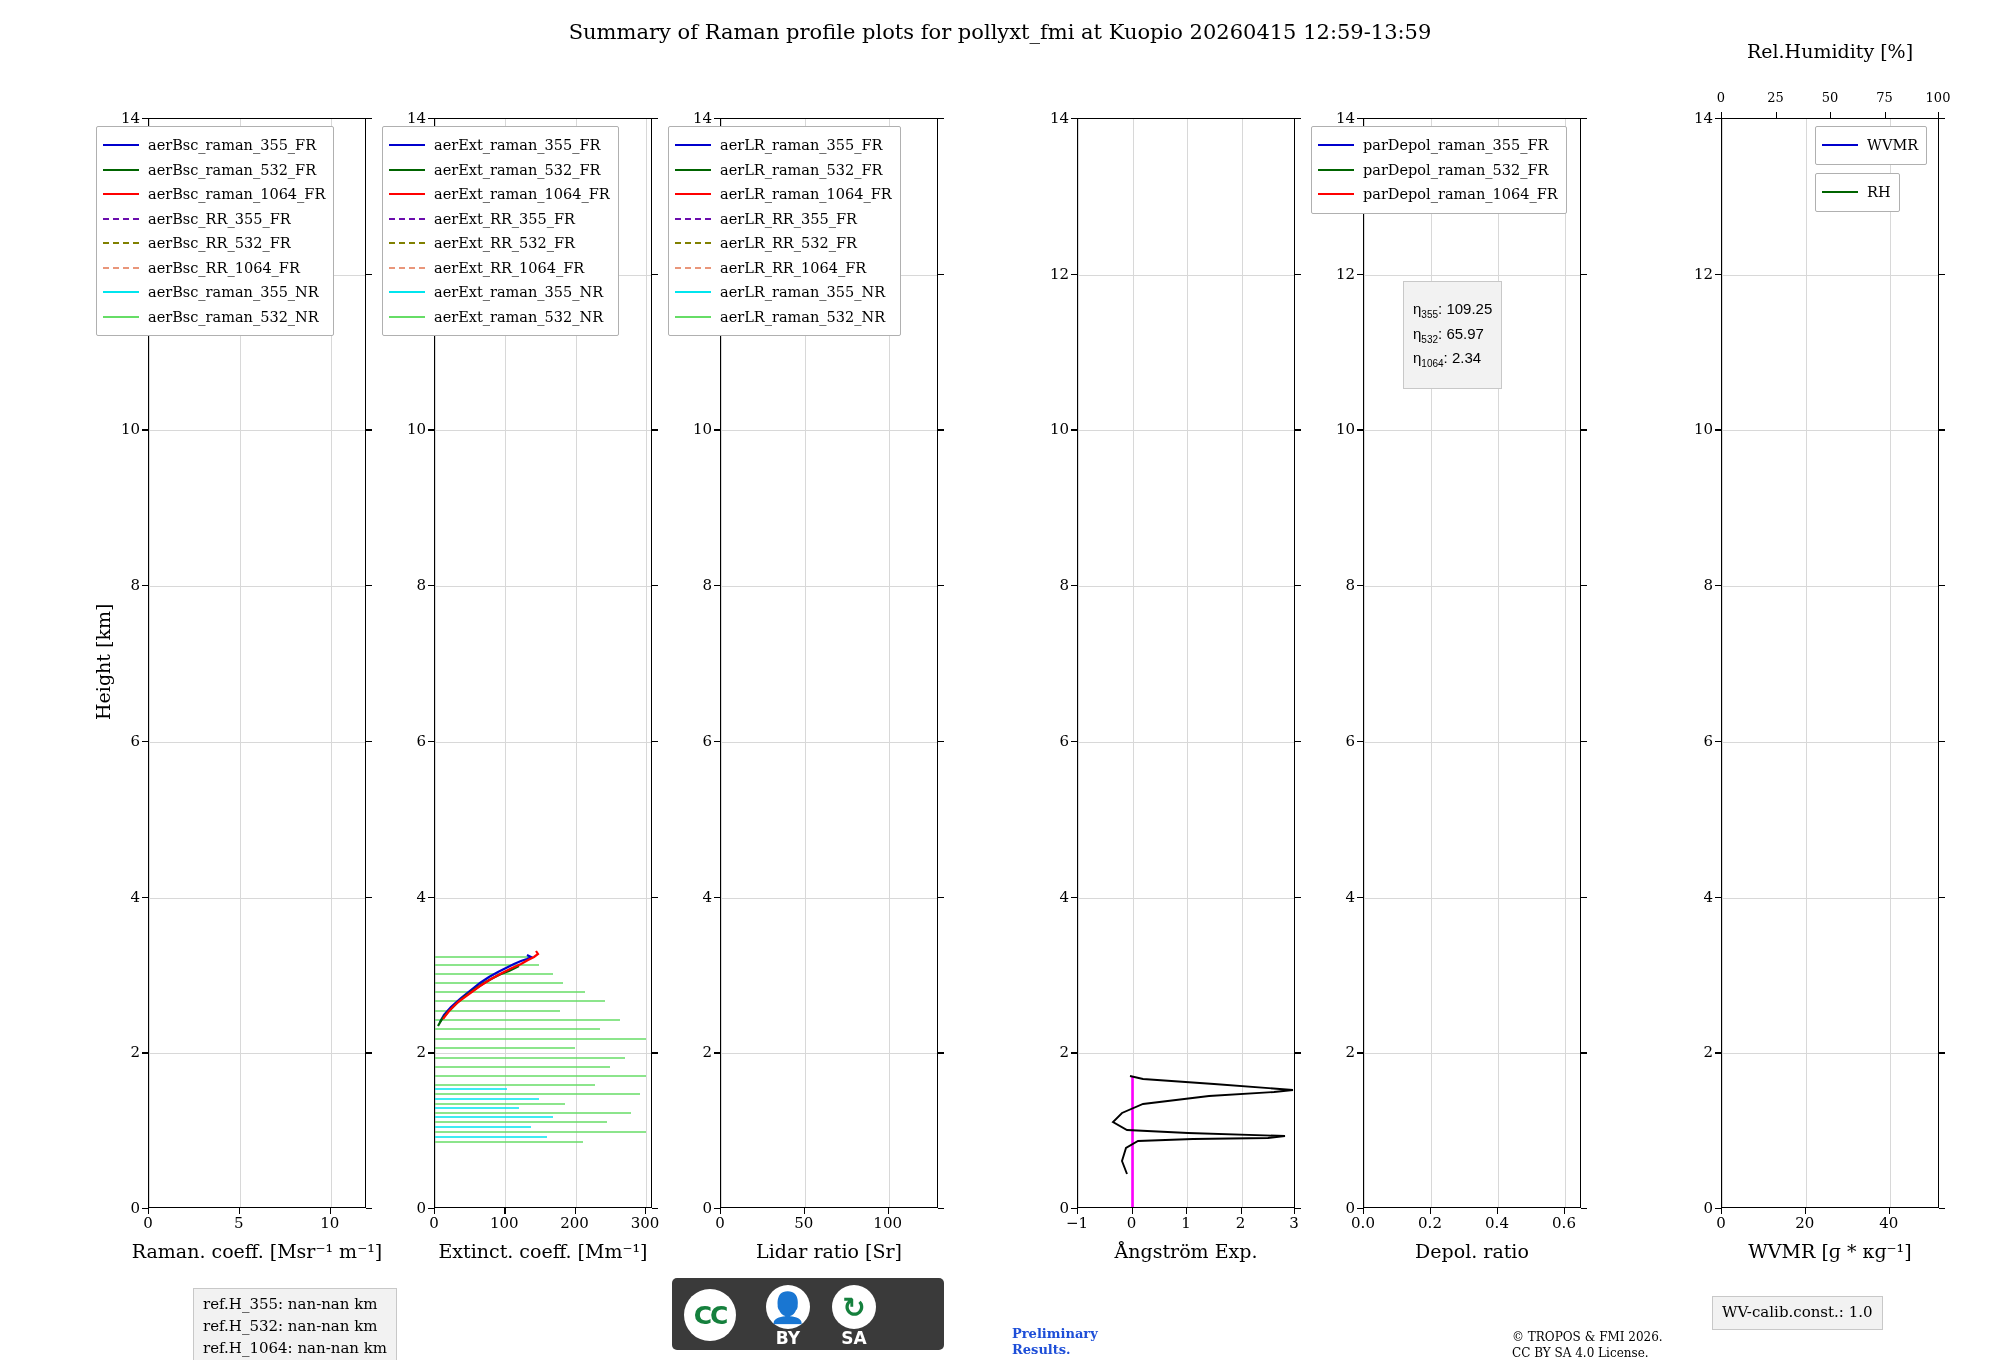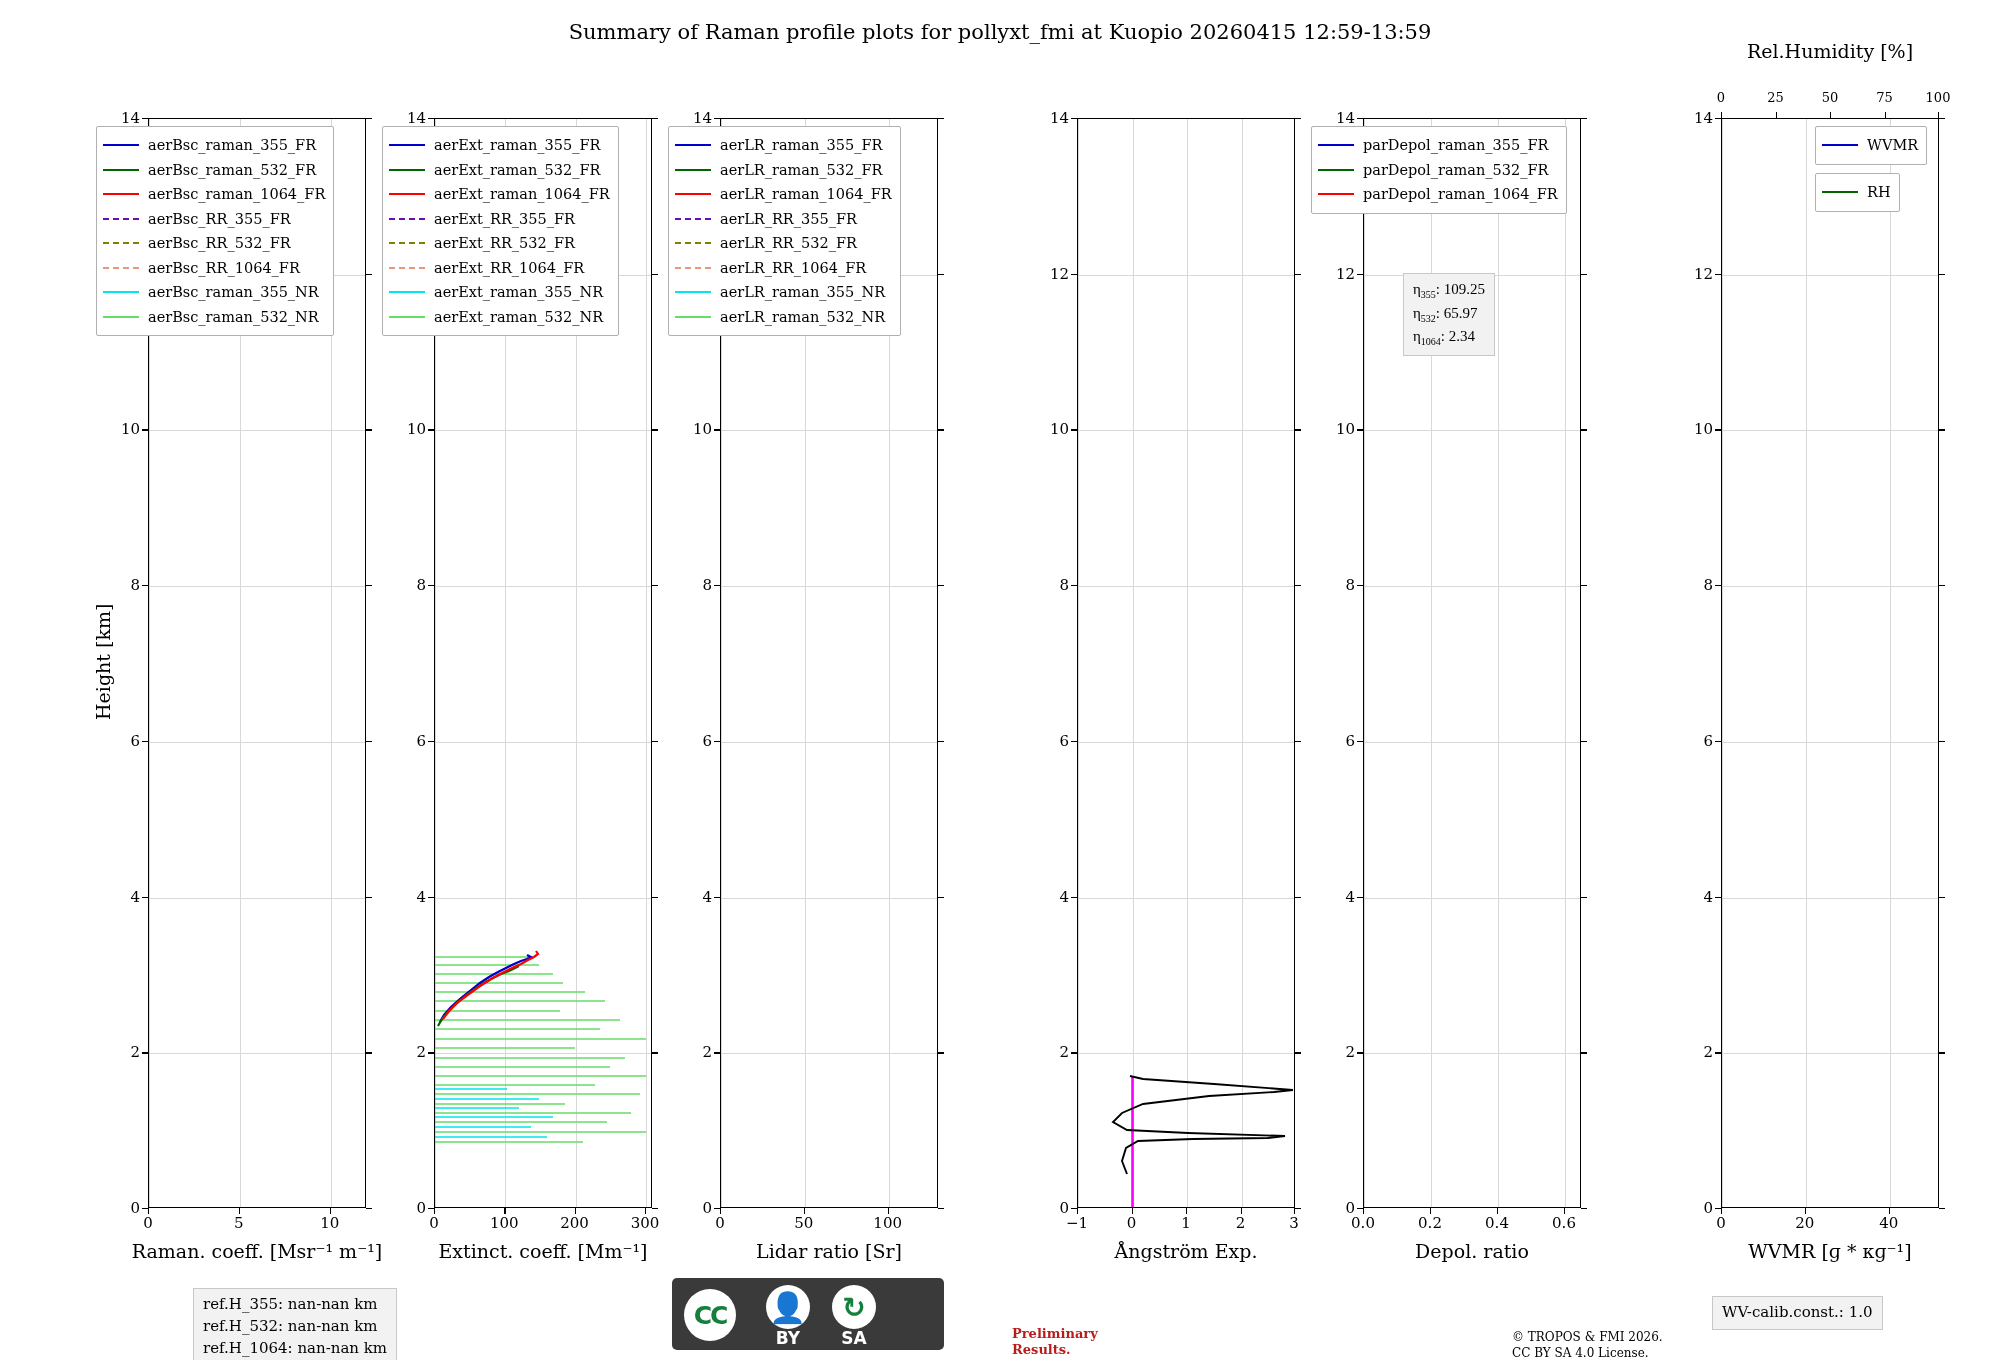--- a/index.html
+++ b/index.html
@@ -133,25 +133,26 @@
     margin-right: 9px;
     flex: none;
   }
   .legend-label {
     line-height: 1;
   }
   .annot-box {
     position: absolute;
     background: #f2f2f2;
     border: 1px solid #c8c8c8;
-    padding: 5px 9px;
+    padding: 16px 9px;
     font-size: 15px;
     line-height: 1.45;
     z-index: 25;
-    font-family: Liberation Serif, serif;
+    font-family: Liberation Sans, sans-serif;
+    margin-top: 8px;
   }
   .annot-box sub { font-size: 10px; }
   .footer-box {
     position: absolute;
     background: #f2f2f2;
     border: 1px solid #c8c8c8;
     padding: 5px 9px;
     font-size: 15px;
     line-height: 1.45;
     font-family: "DejaVu Serif", serif;
@@ -202,21 +203,21 @@
     font-size: 17px;
     font-weight: bold;
     font-family: "DejaVu Sans", sans-serif;
     text-align: center;
   }
   .prelim {
     position: absolute;
     left: 1012px;
     top: 1326px;
     font-size: 13px;
-    color: #b91c1c;
+    color: #1d4ed8;
     font-weight: bold;
     line-height: 1.25;
     font-family: "DejaVu Serif", serif;
   }
   .copyright {
     position: absolute;
     left: 1512px;
     top: 1330px;
     font-size: 12px;
     font-weight: normal;

